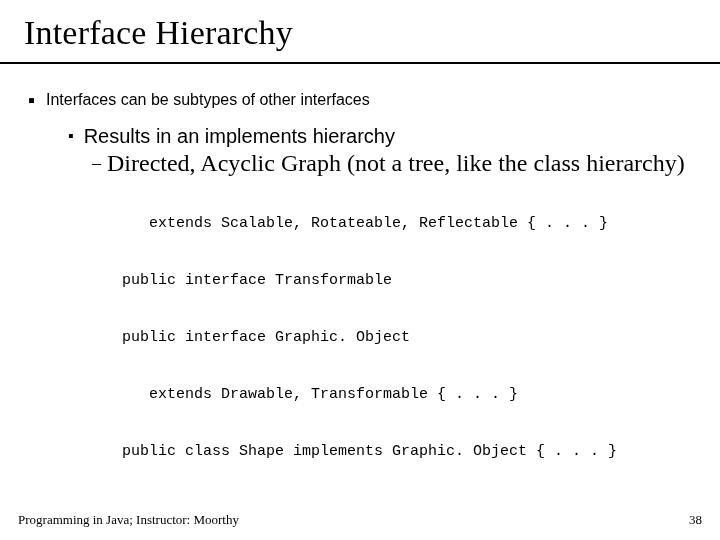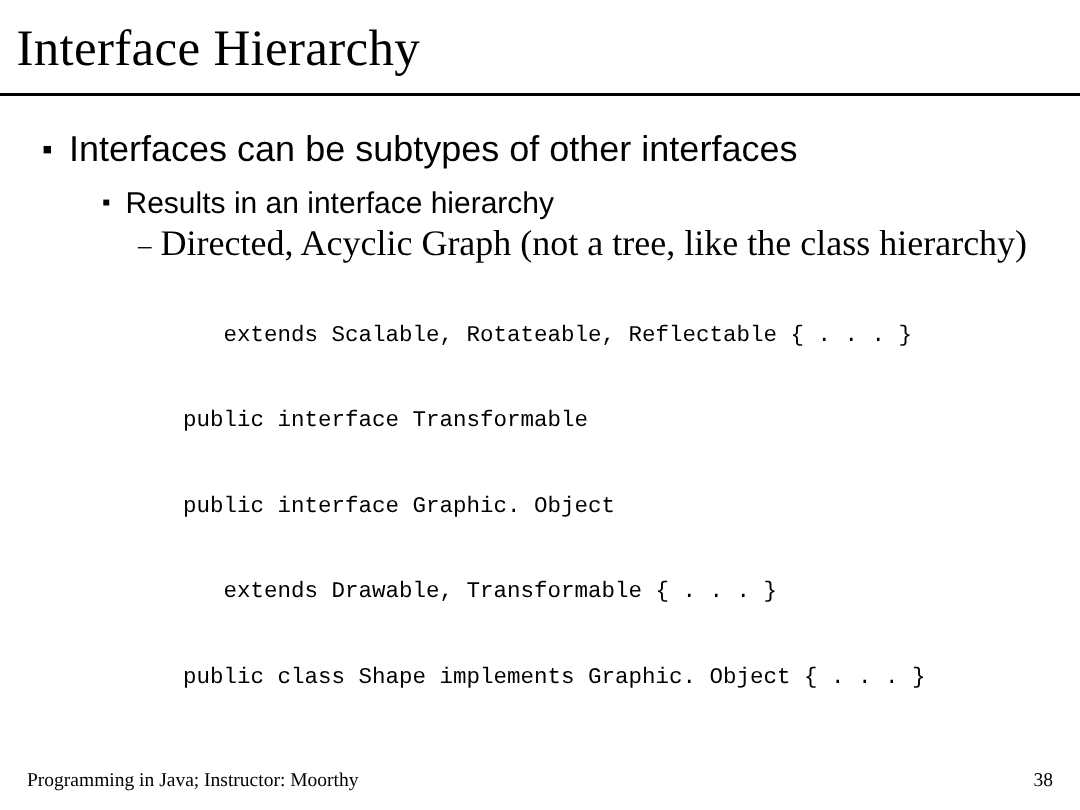--- a/index.html
+++ b/index.html
@@ -1,24 +1,24 @@
 <!DOCTYPE html>
 <html><head>
 <meta charset="utf-8">
 <style>
   * { box-sizing: border-box; margin: 0; padding: 0; }
   html, body { width: 720px; height: 540px; background: #fff; font-family: "Times New Roman", Times, serif; color: #000; }
   .slide { position: relative; width: 720px; height: 540px; }
-  .title-wrap { padding: 14px 0 0 11px; }
+  .title-wrap { padding: 14px 0 0 24px; }
   .title { font-size: 34px; font-weight: 400; letter-spacing: 0.2px; }
   .rule { border: 0; border-top: 2px solid #000; margin: 10px 0 0 0; width: 100%; }
   .body { padding: 22px 24px 0 24px; font-family: Arial, Helvetica, sans-serif; }
   .lvl1 { display: flex; gap: 14px; margin-bottom: 10px; }
   .lvl1 .bullet { width: 8px; text-align: center; font-size: 20px; line-height: 28px; padding-left: 4px; }
-  .lvl1 .text { font-size: 24px; line-height: 28px; }
+  .lvl1 .text { font-size: 16px; line-height: 28px; }
   .lvl2 { display: flex; gap: 10px; margin: 2px 0 4px 44px; }
   .lvl2 .bullet { font-size: 16px; line-height: 24px; }
   .lvl2 .text { font-size: 20px; line-height: 24px; }
   .lvl3 { display: flex; gap: 6px; margin: 2px 0 2px 68px; font-family: "Times New Roman", Times, serif; }
   .lvl3 .dash { font-size: 18px; line-height: 22px; }
   .lvl3 .text { font-size: 24px; line-height: 22px; }
   .code { font-family: "Courier New", Courier, monospace; font-size: 15px; line-height: 19px; white-space: pre; margin: 2px 0 0 98px; }
   .footer { position: absolute; bottom: 12px; left: 0; width: 100%; display: flex; justify-content: space-between; align-items: baseline; padding: 0 18px; font-family: "Times New Roman", Times, serif; font-size: 13px; }
   .footer .left { text-align: right; }
   .footer .center { position: absolute; left: 50%; transform: translateX(-50%); }
@@ -33,21 +33,21 @@
   </div>
   <hr class="rule">
 
   <div class="body">
     <div class="lvl1">
       <div class="bullet">▪</div>
       <div class="text">Interfaces can be subtypes of other interfaces</div>
     </div>
     <div class="lvl2">
       <div class="bullet">▪</div>
-      <div class="text">Results in an interface hierarchy</div>
+      <div class="text">Results in an implements hierarchy</div>
     </div>
     <div class="lvl3">
       <div class="dash">–</div>
       <div class="text">Directed, Acyclic Graph (not a tree, like the class hierarchy)</div>
     </div>
     <div class="code">
       <div>   extends Scalable, Rotateable, Reflectable { . . . }</div>
       <div>public interface Transformable</div>
       <div>public interface Graphic. Object</div>
       <div>   extends Drawable, Transformable { . . . }</div>

